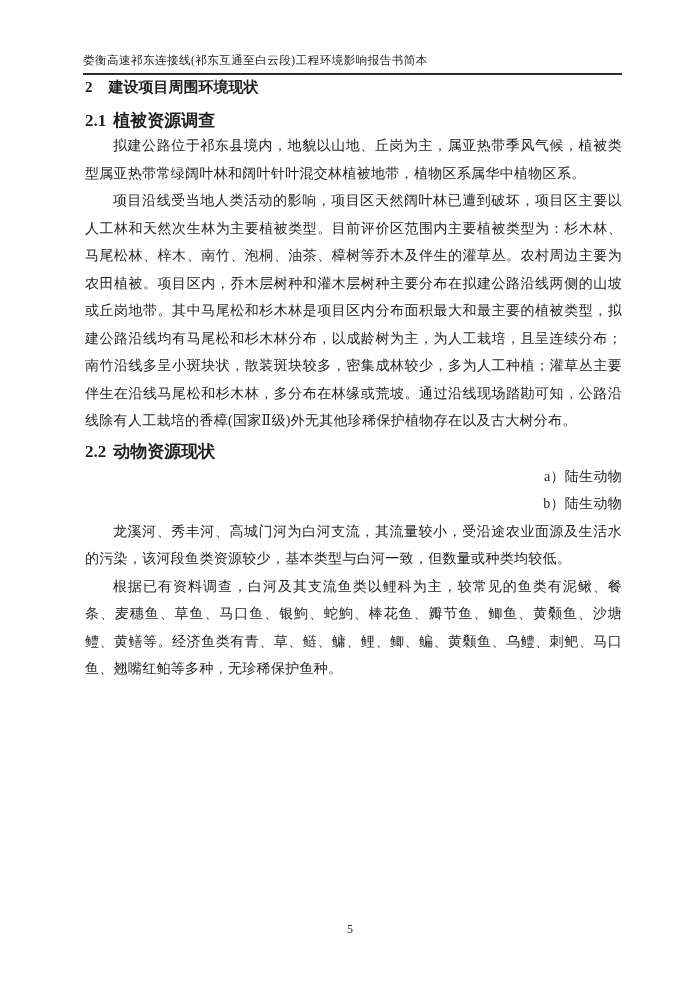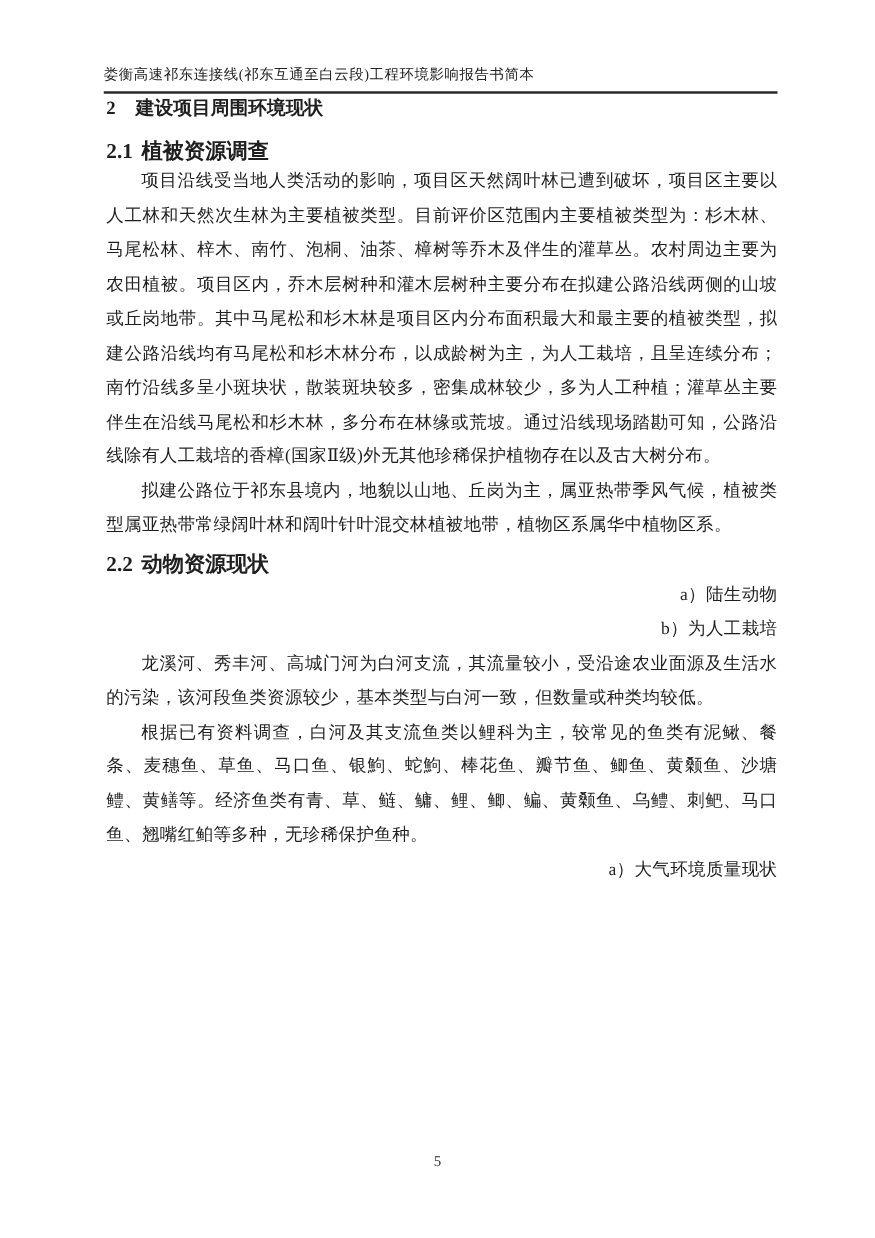--- a/index.html
+++ b/index.html
@@ -99,39 +99,38 @@
   <div class="content">
 
     <h1 class="h-level1">
       <span class="h-num">2</span><span>建设项目周围环境现状</span>
     </h1>
 
     <h2 class="h-level2 mt-12">
       <span class="h-num">2.1</span><span>植被资源调查</span>
     </h2>
 
+    <p class="para mt-4">拟建公路位于祁东县境内，地貌以山地、丘岗为主，属亚热带季风气候，植被类型属亚热带常绿阔叶林和阔叶针叶混交林植被地带，植物区系属华中植物区系。</p>
+
     <p class="para">项目沿线受当地人类活动的影响，项目区天然阔叶林已遭到破坏，项目区主要以人工林和天然次生林为主要植被类型。目前评价区范围内主要植被类型为：杉木林、马尾松林、梓木、南竹、泡桐、油茶、樟树等乔木及伴生的灌草丛。农村周边主要为农田植被。项目区内，乔木层树种和灌木层树种主要分布在拟建公路沿线两侧的山坡或丘岗地带。其中马尾松和杉木林是项目区内分布面积最大和最主要的植被类型，拟建公路沿线均有马尾松和杉木林分布，以成龄树为主，为人工栽培，且呈连续分布；南竹沿线多呈小斑块状，散装斑块较多，密集成林较少，多为人工种植；灌草丛主要伴生在沿线马尾松和杉木林，多分布在林缘或荒坡。通过沿线现场踏勘可知，公路沿线除有人工栽培的香樟(国家Ⅱ级)外无其他珍稀保护植物存在以及古大树分布。</p>
-
-    <p class="para mt-4">拟建公路位于祁东县境内，地貌以山地、丘岗为主，属亚热带季风气候，植被类型属亚热带常绿阔叶林和阔叶针叶混交林植被地带，植物区系属华中植物区系。</p>
 
     <h2 class="h-level2 mt-6">
       <span class="h-num">2.2</span><span>动物资源现状</span>
     </h2>
 
     <p class="sub-item">a）陆生动物</p>
 
 
-    <p class="sub-item">b）为人工栽培</p>
+    <p class="sub-item">b）陆生动物</p>
 
     <p class="para">龙溪河、秀丰河、高城门河为白河支流，其流量较小，受沿途农业面源及生活水的污染，该河段鱼类资源较少，基本类型与白河一致，但数量或种类均较低。</p>
 
     <p class="para">根据已有资料调查，白河及其支流鱼类以鲤科为主，较常见的鱼类有泥鳅、餐条、麦穗鱼、草鱼、马口鱼、银鮈、蛇鮈、棒花鱼、瓣节鱼、鲫鱼、黄颡鱼、沙塘鳢、黄鳝等。经济鱼类有青、草、鲢、鳙、鲤、鲫、鳊、黄颡鱼、乌鳢、刺鲃、马口鱼、翘嘴红鲌等多种，无珍稀保护鱼种。</p>
 
 
-    <p class="sub-item">a）大气环境质量现状</p>
 
   </div>
 
   <div class="footer">
     <span>5</span>
   </div>
 
 </div>
 
 </body></html>

